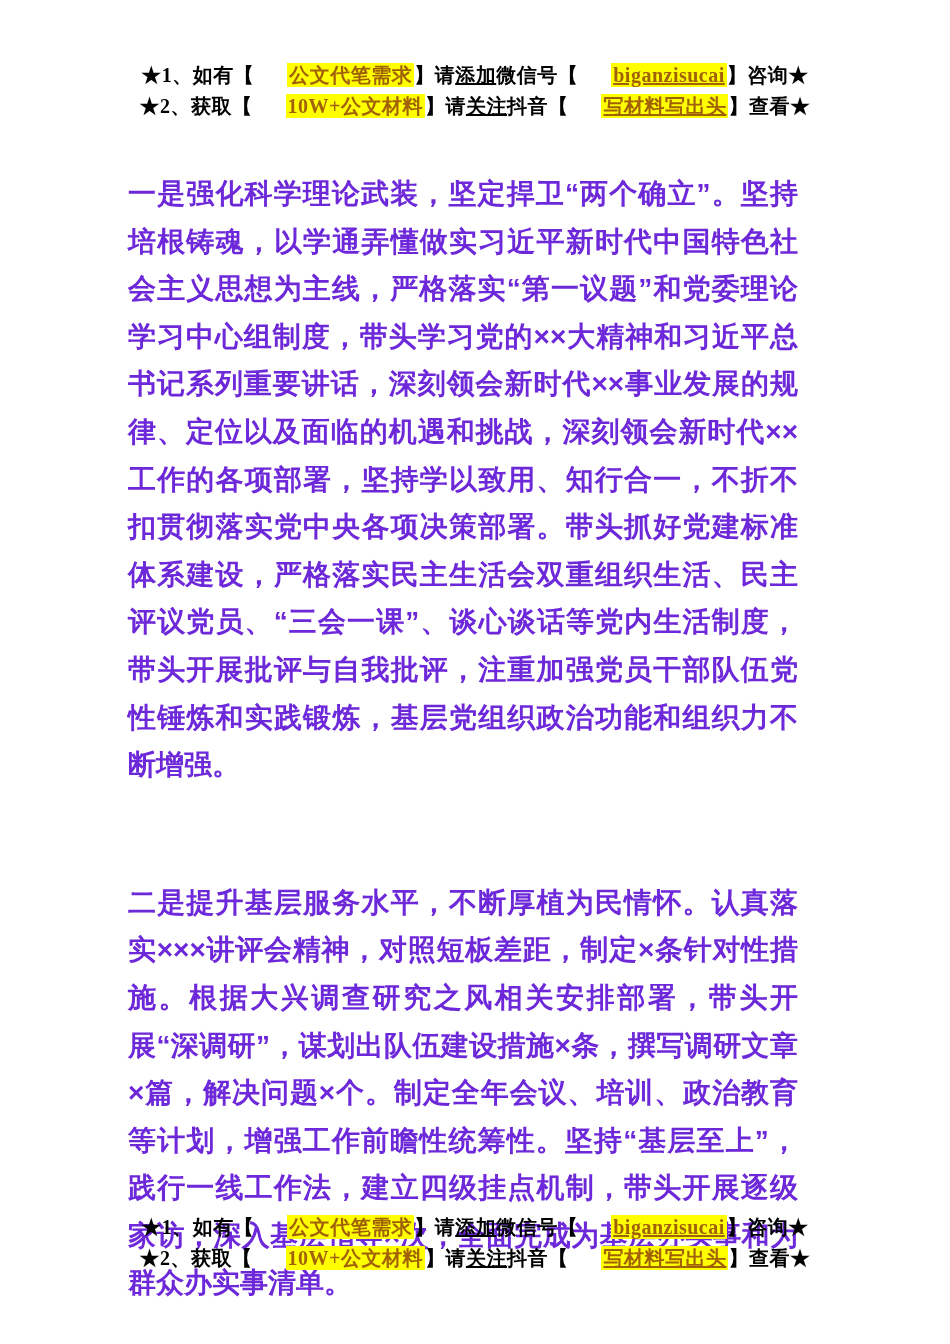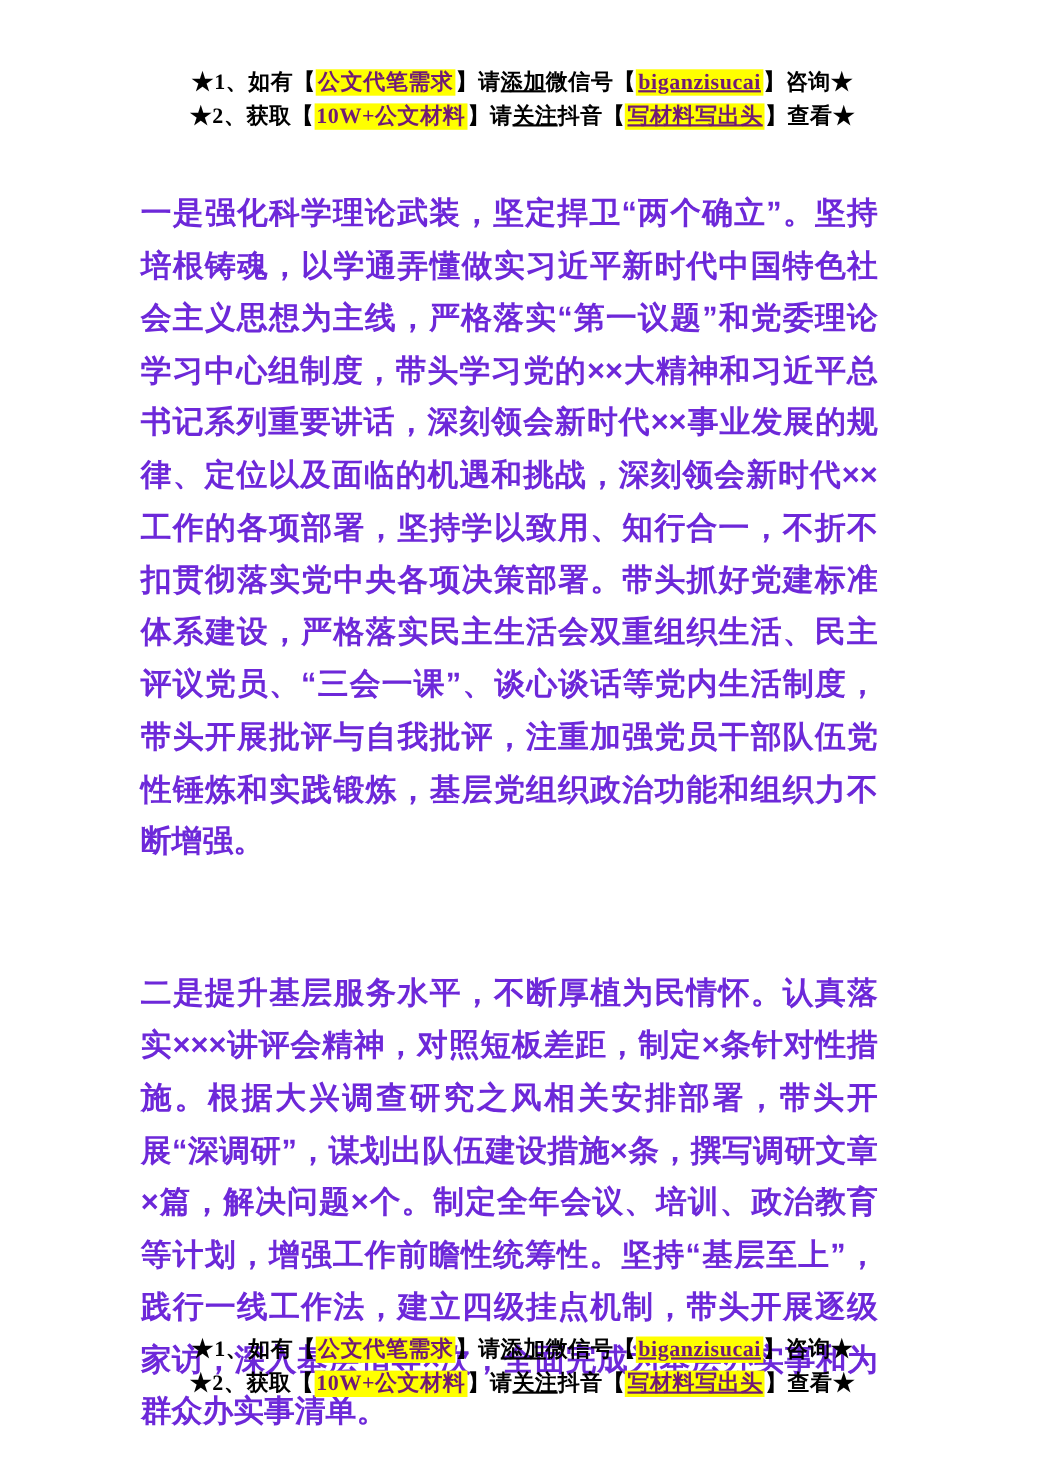--- a/index.html
+++ b/index.html
@@ -25,22 +25,23 @@
     font-weight: bold;
     line-height: 31px;
     color: #000000;
     letter-spacing: 0.5px;
   }
   .promo-top { top: 60px; }
   .promo-bottom { top: 1212px; }
   .seg { white-space: pre; font-family: Liberation Serif, serif; }
   .hl {
     background: #ffff00;
-    color: #701a75;
+    color: #a16207;
     padding: 1px 2px;
+    margin-left: 33px;
   }
   .und { text-decoration: underline; text-align: right; }
   .doc-body {
     position: absolute;
     top: 170px;
     left: 128px;
     width: 670px;
     font-size: 28px;
     line-height: 47.6px;
     font-weight: 600;

